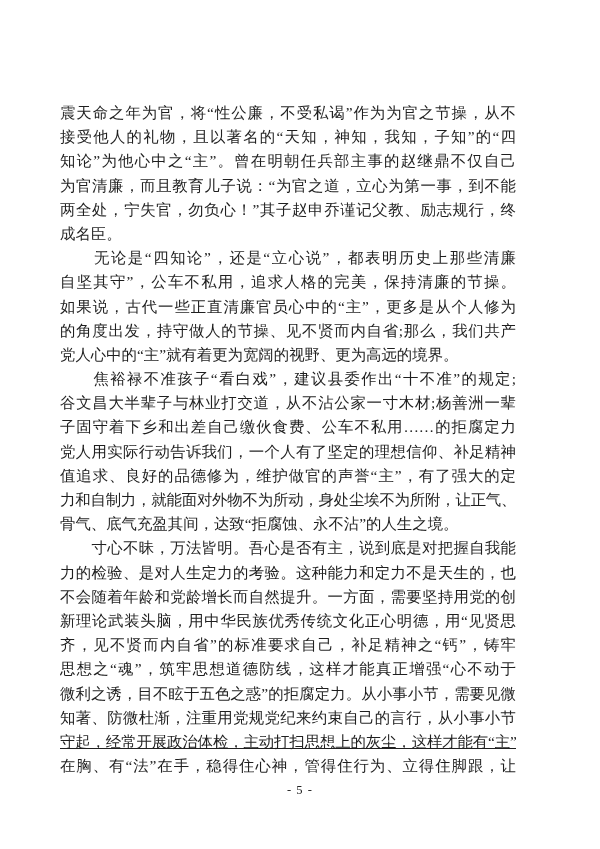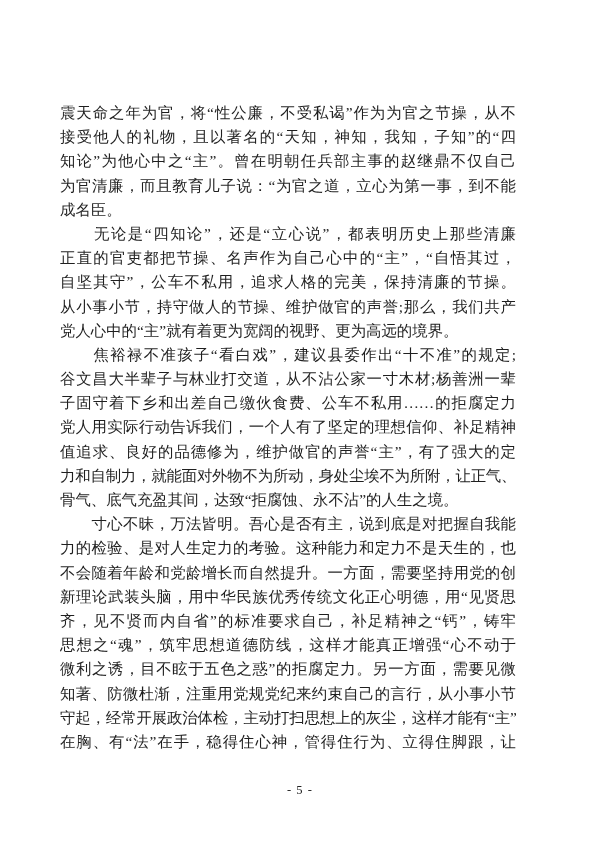--- a/index.html
+++ b/index.html
@@ -38,20 +38,21 @@
   }
   .line.left {
     text-align: center;
     text-align-last: left;
   }
   .line.tight {
     letter-spacing: -0.45px;
   }
   .line.tighter {
     letter-spacing: -0.95px;
+    text-decoration: underline;
   }
   .page-number {
     position: absolute;
     left: 0;
     right: 0;
     top: 783px;
     text-align: center;
     font-size: 12.5px;
     letter-spacing: 1px;
     color: #222222;
@@ -60,45 +61,46 @@
 </head>
 <body>
 
 <div class="page">
   <div class="text-block" id="text-block">
       <div class="paragraph">
         <div class="line">震天命之年为官，将“性公廉，不受私谒”作为为官之节操，从不</div>
         <div class="line">接受他人的礼物，且以著名的“天知，神知，我知，子知”的“四</div>
         <div class="line">知论”为他心中之“主”。曾在明朝任兵部主事的赵继鼎不仅自己</div>
         <div class="line">为官清廉，而且教育儿子说：“为官之道，立心为第一事，到不能</div>
+        <div class="line">两全处，宁失官，勿负心！”其子赵申乔谨记父教、励志规行，终</div>
         <div class="line left">成名臣。</div>
       </div>
       <div class="paragraph">
         <div class="line">　　无论是“四知论”，还是“立心说”，都表明历史上那些清廉</div>
-        <div class="line">正直的官吏都把节操、名声作为自己心中的“主”，“自悟其过，</div>
         <div class="line">自坚其守”，公车不私用，追求人格的完美，保持清廉的节操。</div>
-        <div class="line">从小事小节，持守做人的节操、维护做官的声誉;那么，我们共产</div>
+        <div class="line">如果说，古代一些正直清廉官员心中的“主”，更多是从个人修为</div>
+        <div class="line">的角度出发，持守做人的节操、见不贤而内自省;那么，我们共产</div>
         <div class="line left">党人心中的“主”就有着更为宽阔的视野、更为高远的境界。</div>
       </div>
       <div class="paragraph">
         <div class="line">　　焦裕禄不准孩子“看白戏”，建议县委作出“十不准”的规定;</div>
         <div class="line">谷文昌大半辈子与林业打交道，从不沾公家一寸木材;杨善洲一辈</div>
         <div class="line">子固守着下乡和出差自己缴伙食费、公车不私用……的拒腐定力</div>
         <div class="line">党人用实际行动告诉我们，一个人有了坚定的理想信仰、补足精神之</div>
         <div class="line">值追求、良好的品德修为，维护做官的声誉“主”，有了强大的定</div>
         <div class="line tight">力和自制力，就能面对外物不为所动，身处尘埃不为所附，让正气、</div>
         <div class="line left">骨气、底气充盈其间，达致“拒腐蚀、永不沾”的人生之境。</div>
       </div>
       <div class="paragraph">
         <div class="line">　　寸心不昧，万法皆明。吾心是否有主，说到底是对把握自我能</div>
         <div class="line">力的检验、是对人生定力的考验。这种能力和定力不是天生的，也</div>
         <div class="line">不会随着年龄和党龄增长而自然提升。一方面，需要坚持用党的创</div>
         <div class="line">新理论武装头脑，用中华民族优秀传统文化正心明德，用“见贤思</div>
         <div class="line">齐，见不贤而内自省”的标准要求自己，补足精神之“钙”，铸牢</div>
         <div class="line">思想之“魂”，筑牢思想道德防线，这样才能真正增强“心不动于</div>
-        <div class="line">微利之诱，目不眩于五色之惑”的拒腐定力。另一方面，需要见微</div>
+        <div class="line">微利之诱，目不眩于五色之惑”的拒腐定力。从小事小节，需要见微</div>
         <div class="line">知著、防微杜渐，注重用党规党纪来约束自己的言行，从小事小节</div>
         <div class="line tighter">守起，经常开展政治体检，主动打扫思想上的灰尘，这样才能有“主”</div>
         <div class="line">在胸、有“法”在手，稳得住心神，管得住行为、立得住脚跟，让</div>
       </div>
     </div>
   <div class="page-number">- 5 -</div>
 </div>
 
 </body></html>

